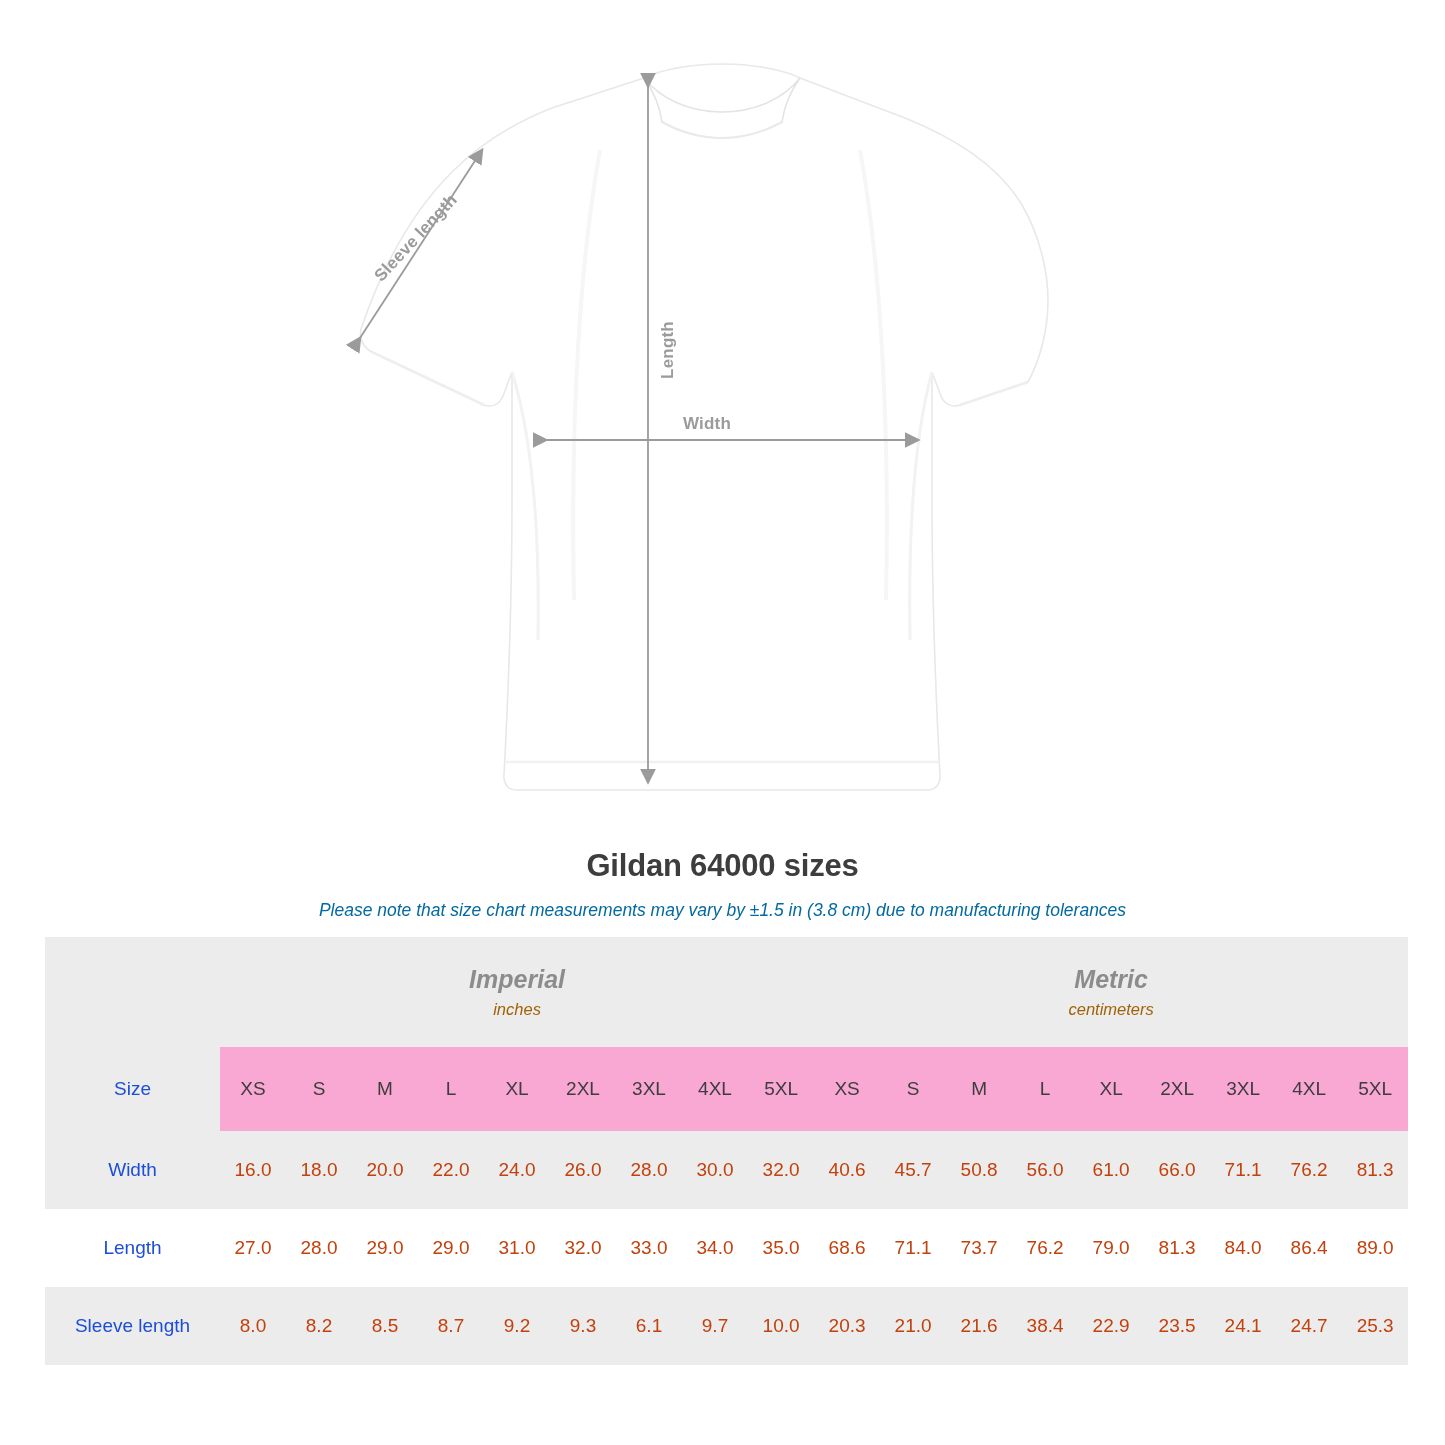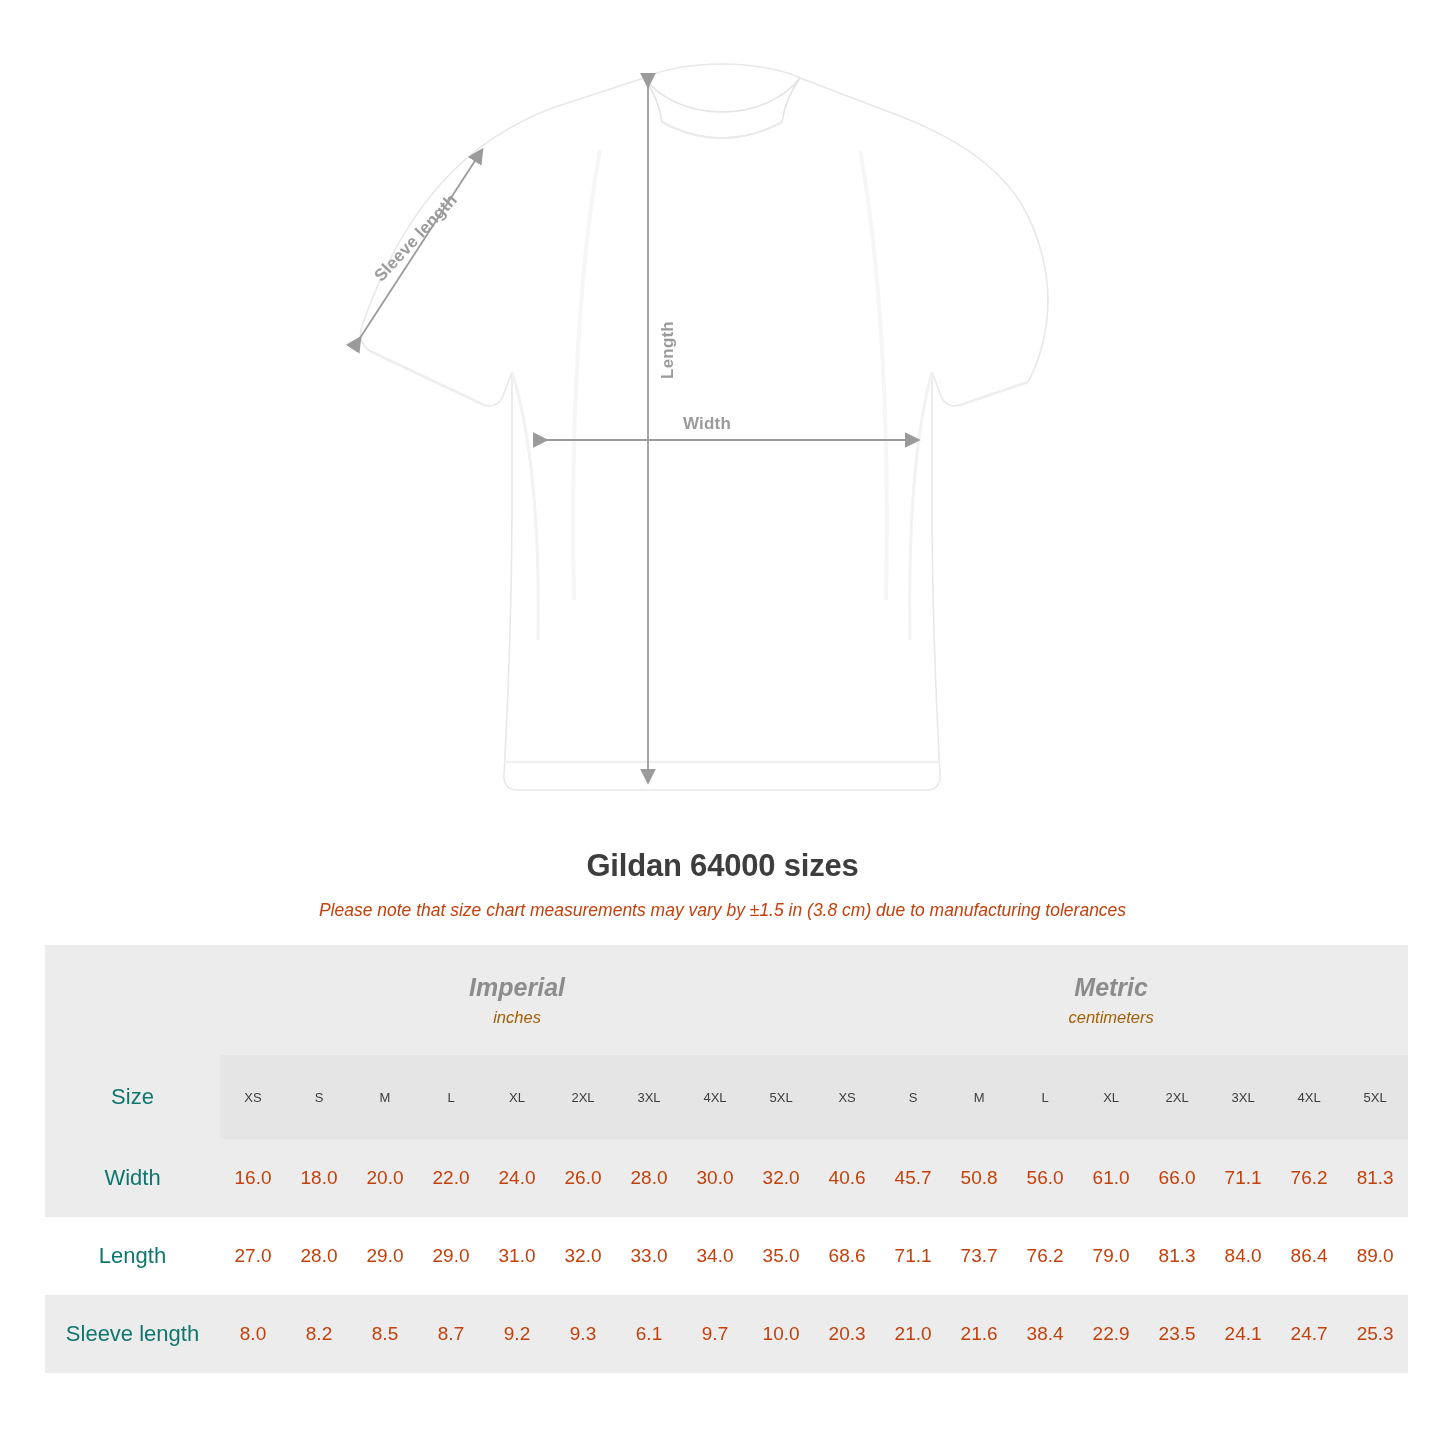--- a/index.html
+++ b/index.html
@@ -65,27 +65,27 @@
   .chart-title {
     font-size: 31px;
     font-weight: bold;
     color: #3d3d3d;
     margin: 0;
     letter-spacing: -0.2px;
   }
   .chart-note {
     font-size: 17.5px;
     font-style: italic;
-    color: #c2410c;
+    color: #0369a1;
     margin-top: 16px;
   }
 
   
   .table-wrap {
-    margin: 24px 45px 0 45px;
+    margin: 16px 45px 0 45px;
   }
   table.size-table {
     border-collapse: collapse;
     width: 1355px;
     table-layout: fixed;
   }
   table.size-table td, table.size-table th {
     padding: 0;
     text-align: center;
     vertical-align: middle;
@@ -102,42 +102,42 @@
     color: #8c8c8c;
     line-height: 1.15;
   }
   .unit-sub {
     font-size: 16.5px;
     font-style: italic;
     color: #a16207;
     margin-top: 7px;
   }
   .head-row td {
-    background: #e5e5e5;
+    background: #f9a8d4;
     height: 84px;
-    font-size: 13px;
+    font-size: 19px;
     font-weight: bold;
     color: #3d3d3d;
   }
   .head-row td.rowlabel {
     background: #ececec;
   }
   .data-row td {
     height: 78px;
     font-size: 19px;
     color: #c2410c;
   }
   .data-row.shade td { background: #ececec; }
   .data-row.plain td { background: #ffffff; }
   .data-row.plain td.rowlabel { background: #ffffff; }
   .data-row.shade td.rowlabel { background: #ececec; }
   td.rowlabel {
-    font-size: 22px;
-    font-weight: bold;
-    color: #0f766e;
+    font-size: 19px;
+    font-weight: bold;
+    color: #1d4ed8;
   }
 </style>
 </head>
 <body>
 
 <div class="page">
 
   <div class="illustration">
     <svg class="shirt-svg" width="1445" height="830" viewBox="0 0 1445 830">
       <defs>

